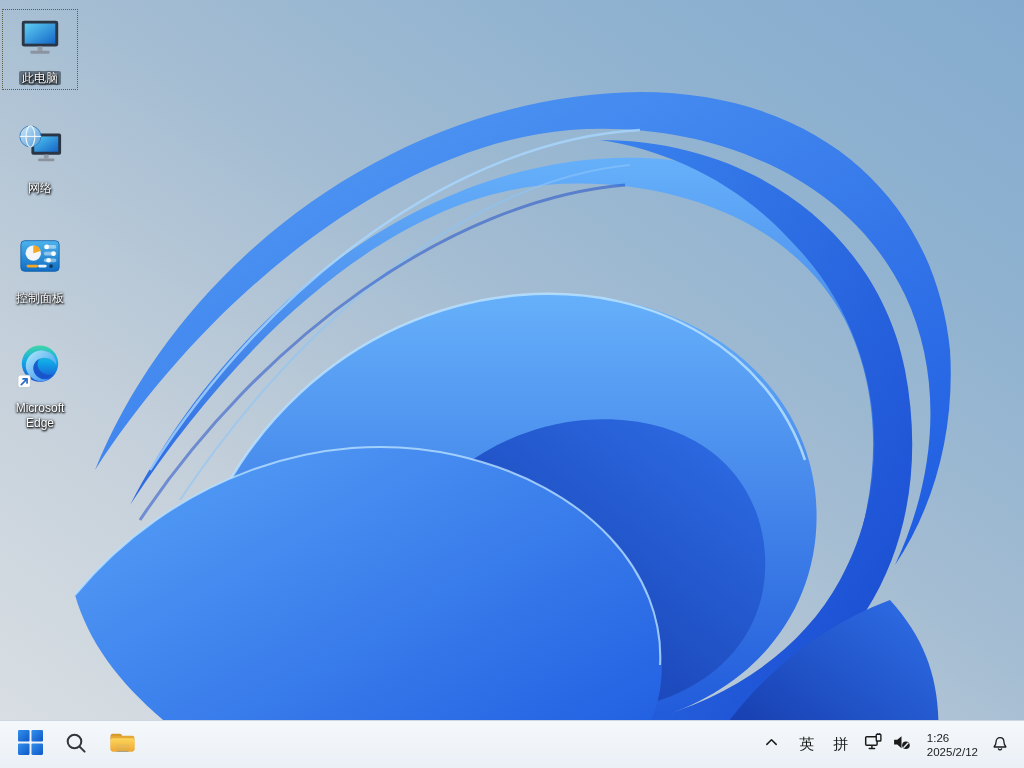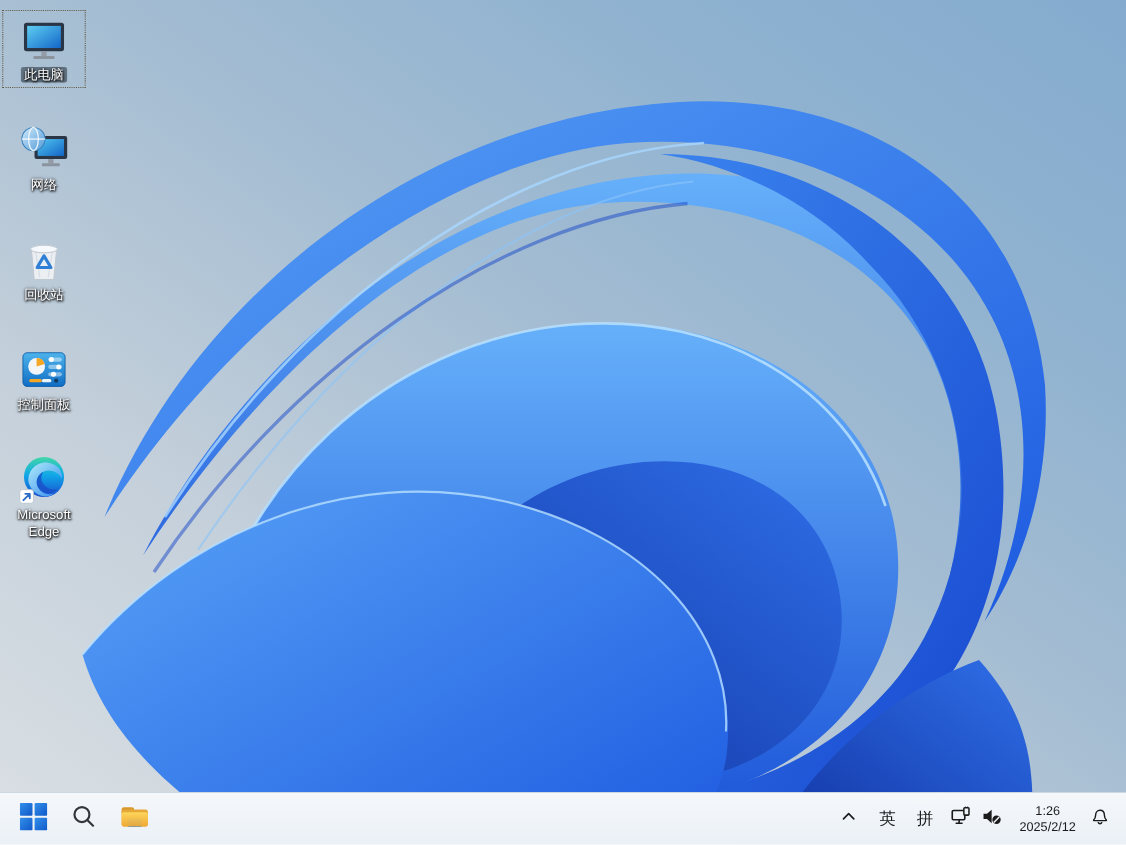--- a/index.html
+++ b/index.html
@@ -28,21 +28,21 @@
     display:flex; flex-direction:column; align-items:center;
     padding:2px 0 3px 0;
     border:1px solid transparent;
   }
   .desk-icon.selected {
     border:1px dotted rgba(95,85,60,0.95);
     background:rgba(170,195,215,0.10);
   }
   .desk-icon .art { width:48px; height:48px; display:flex; align-items:center; justify-content:center; }
   .desk-icon .lbl {
-    margin-top:1px; max-width:74px;
+    margin-top:11px; max-width:74px;
     font-size:12px; line-height:15px; text-align:center; color:#ffffff;
     text-shadow:0 1px 2px rgba(0,0,0,0.9), 0 0 3px rgba(0,0,0,0.65), 1px 1px 2px rgba(0,0,0,0.8);
   }
   .desk-icon.selected .lbl span {
     background:rgba(40,52,64,0.55); border-radius:2px; padding:0 3px;
   }
 
   
   .taskbar {
     position:absolute; left:0; right:0; bottom:0; height:48px;
@@ -61,21 +61,21 @@
   }
   .tray-item {
     height:40px; display:flex; align-items:center; justify-content:center;
     border-radius:5px; color:#1b1b1b;
   }
   .chev { width:26px; margin-right:8px; }
   .ime  { width:28px; margin-right:6px; font-size:15px; }
   .neticon { width:26px; margin-right:2px; }
   .volicon { width:26px; margin-right:6px; }
   .clock {
-    padding:0 6px; text-align:center;
+    padding:0 6px; text-align:left;
     font-size:11.5px; line-height:14px; white-space:nowrap;
   }
   .bell { width:28px; margin-left:2px; }
 </style>
 </head>
 <body>
 
 <div class="desktop">
 
   <svg class="wallpaper-svg" viewBox="0 0 1024 720" preserveAspectRatio="none" aria-hidden="true">
@@ -164,31 +164,20 @@
           <rect x="28" y="33" width="5" height="4" fill="#939ba6"></rect>
           <rect x="22" y="37" width="17" height="2.8" rx="1" fill="#8b939e"></rect>
           <circle cx="14" cy="14" r="11" fill="url(#glb)" stroke="#3c82bc" stroke-width="1"></circle>
           <ellipse cx="14" cy="14" rx="4.6" ry="11" fill="none" stroke="#ffffff" stroke-width="1.2" opacity="0.85"></ellipse>
           <line x1="3" y1="14" x2="25" y2="14" stroke="#ffffff" stroke-width="1.2" opacity="0.85"></line>
         </svg>
       </div>
       <div class="lbl"><span>网络</span></div>
     </div>
 
-    <div class="desk-icon">
-      <div class="art">
-        <svg viewBox="0 0 48 48" width="46" height="46">
-          <path d="M12,14 L36,14 L33.3,43 L14.7,43 Z" fill="#eef1f4" opacity="0.95" stroke="#c0c9d0" stroke-width="1"></path>
-          <path d="M16,16 L20,41 M28,41 L32,16" stroke="#d8dee3" stroke-width="1.2" fill="none"></path>
-          <ellipse cx="24" cy="14" rx="12.8" ry="3.6" fill="#f6f9fb" stroke="#c3ccd3" stroke-width="1"></ellipse>
-          <path d="M24,20.5 L30.5,31.5 L17.5,31.5 Z" fill="none" stroke="#2f7fd6" stroke-width="3" stroke-linejoin="round"></path>
-        </svg>
-      </div>
-      <div class="lbl"><span>回收站</span></div>
-    </div>
 
     <div class="desk-icon">
       <div class="art">
         <svg viewBox="0 0 48 48" width="46" height="46">
           <defs>
               <linearGradient id="cp" x1="0" y1="0" x2="0" y2="1">
             <stop offset="0" stop-color="#4db3ec"></stop>
                 <stop offset="1" stop-color="#0f6dc4"></stop>
           </linearGradient>
             </defs>

